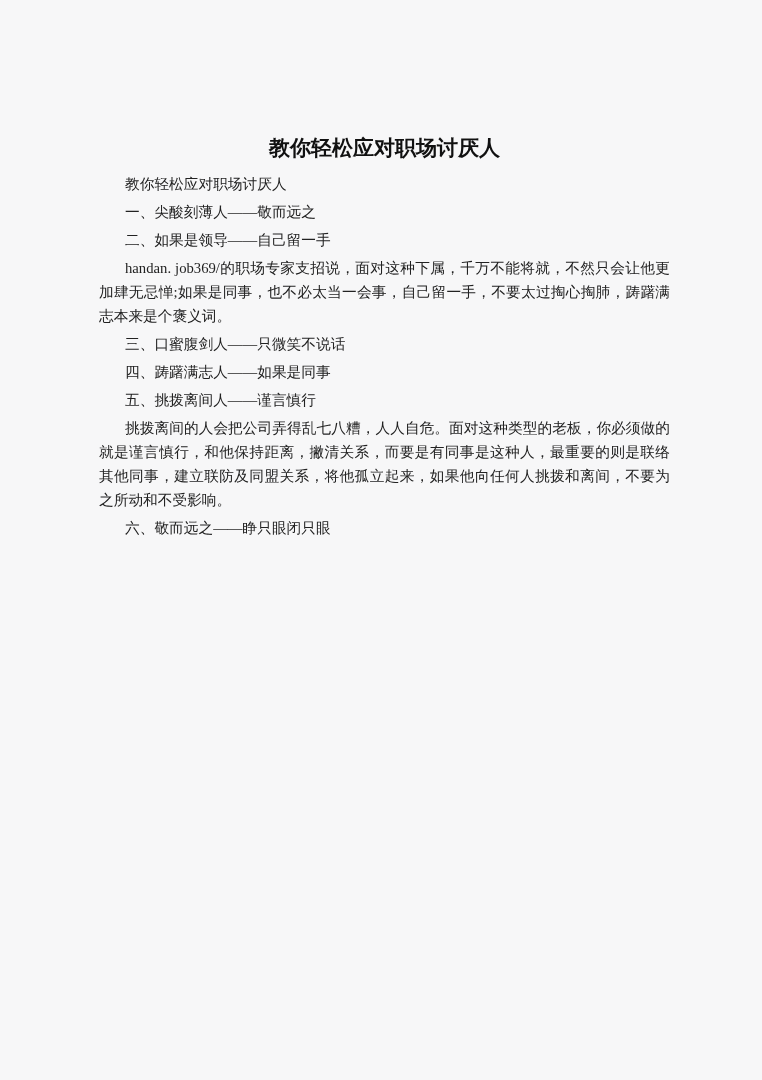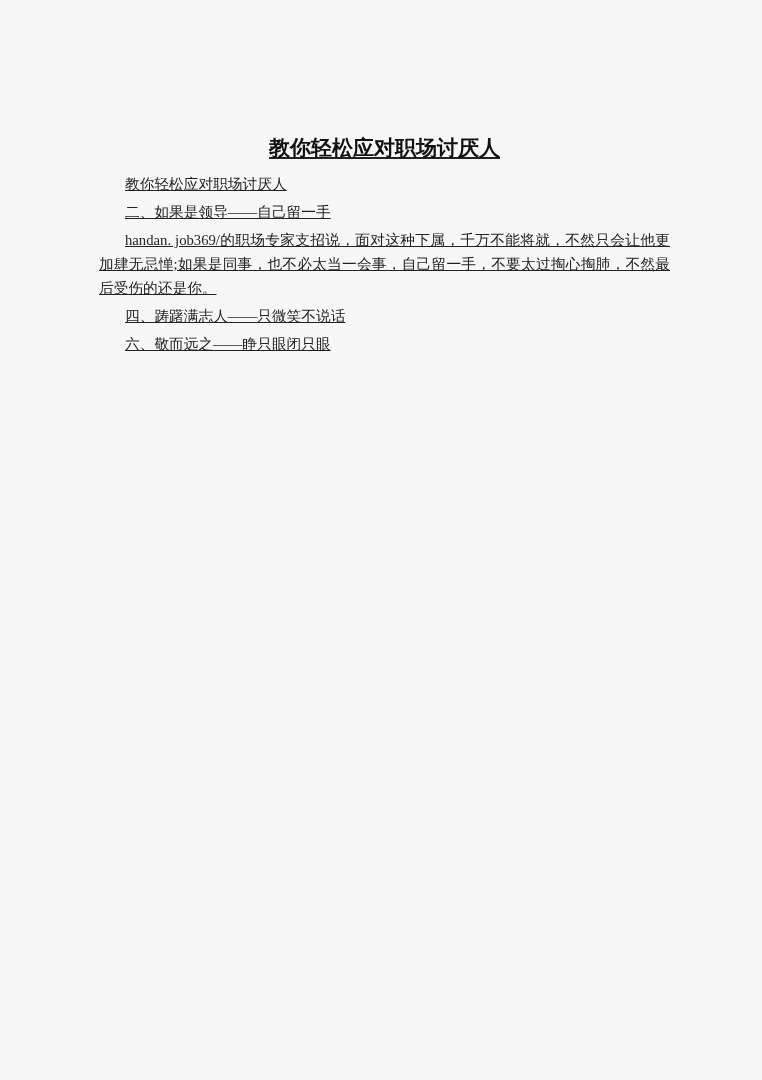--- a/index.html
+++ b/index.html
@@ -12,21 +12,20 @@
     height: 1080px;
     overflow: hidden;
     font-family: "Liberation Serif", "DejaVu Serif", serif;
     color: #222222;
   }
   .page {
     box-sizing: border-box;
     width: 762px;
     height: 1080px;
     padding: 134px 92px 0 99px;
-    text-decoration: underline;
   }
   .doc-title {
     font-size: 21px;
     line-height: 28px;
     font-weight: bold;
     text-align: center;
     color: #111111;
     margin: 0 0 10px 0;
   }
   .block {
@@ -39,17 +38,21 @@
     word-break: break-all;
   }
 </style>
 </head>
 <body>
 
 <div class="page">
   <h1 class="doc-title">教你轻松应对职场讨厌人</h1>
 
   <p class="block">教你轻松应对职场讨厌人</p>
+  <p class="block">一、尖酸刻薄人——敬而远之</p>
   <p class="block">二、如果是领导——自己留一手</p>
-  <p class="block">handan. job369/的职场专家支招说，面对这种下属，千万不能将就，不然只会让他更加肆无忌惮;如果是同事，也不必太当一会事，自己留一手，不要太过掏心掏肺，不然最后受伤的还是你。</p>
-  <p class="block">四、踌躇满志人——只微笑不说话</p>
+  <p class="block">handan. job369/的职场专家支招说，面对这种下属，千万不能将就，不然只会让他更加肆无忌惮;如果是同事，也不必太当一会事，自己留一手，不要太过掏心掏肺，踌躇满志本来是个褒义词。</p>
+  <p class="block">三、口蜜腹剑人——只微笑不说话</p>
+  <p class="block">四、踌躇满志人——如果是同事</p>
+  <p class="block">五、挑拨离间人——谨言慎行</p>
+  <p class="block">挑拨离间的人会把公司弄得乱七八糟，人人自危。面对这种类型的老板，你必须做的就是谨言慎行，和他保持距离，撇清关系，而要是有同事是这种人，最重要的则是联络其他同事，建立联防及同盟关系，将他孤立起来，如果他向任何人挑拨和离间，不要为之所动和不受影响。</p>
   <p class="block">六、敬而远之——睁只眼闭只眼</p>
 </div>
 
 </body></html>

